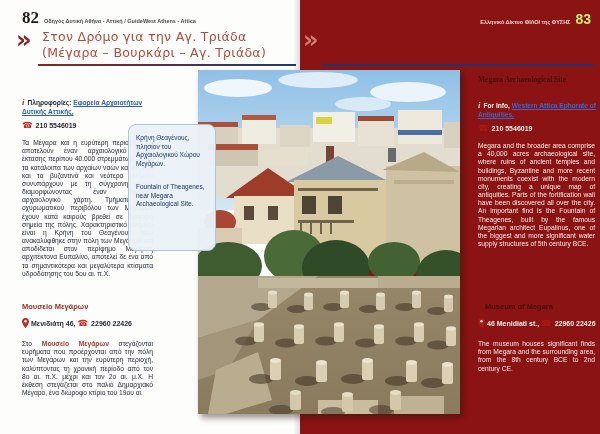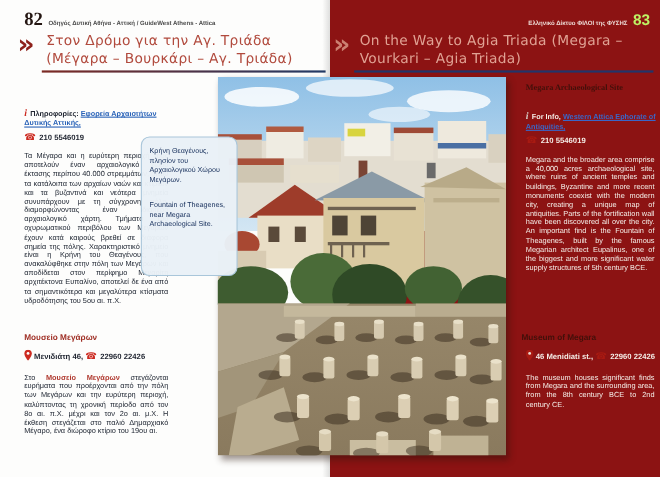--- a/index.html
+++ b/index.html
@@ -110,37 +110,36 @@
     </div>
   </div>
 
   <div id="right-page" class="page">
     <div class="head-right">
       <span class="head-small-r">Ελληνικό Δίκτυο ΦΙΛΟΙ της ΦΥΣΗΣ</span><span class="pagenum-r">83</span>
     </div>
   </div>
 
   <div id="chev-r" class="chevron">»</div>
-  <div id="title-r" class="title">On the Way to Agia Triada (Megara – Vourkari – Agia Triada)</div>
   <div id="rule-r" class="rule"></div>
 
   <div class="sec-head en" style="left:478px; top:75px;font-family:Liberation Serif, serif;">Megara Archaeological Site</div>
 
   <div class="inforow" style="left:478px; top:99px; width:118px;">
     <span class="i-icon on-red">i</span><span class="info-label on-red">For Info,</span>
     <span class="info-link on-red">Western Attica Ephorate of Antiquities,</span>
   </div>
 
   <div class="phonerow on-red" style="left:478px; top:123px;">
     <span class="phone-glyph dark">☎</span><span>210 5546019</span>
   </div>
 
   <div class="bodytxt on-red" style="left:478px; top:142px; width:117px;">Megara and the broader area comprise a 40,000 acres archaeological site, where ruins of ancient temples and buildings, Byzantine and more recent monuments coexist with the modern city, creating a unique map of antiquities. Parts of the fortification wall have been discovered all over the city. An important find is the Fountain of Theagenes, built by the famous Megarian architect Eupalinus, one of the biggest and more significant water supply structures of 5th century BCE.</div>
 
-  <div class="sec-head en" style="left:474px; top:302px;">Museum of Megara</div>
+  <div class="sec-head en" style="left:485px; top:302px;">Museum of Megara</div>
 
   <div class="phonerow on-red addr" style="left:478px; top:318px;">
     <svg class="pin-svg" width="7" height="10" viewBox="0 0 7 10">
       <path d="M3.5 0 C1.5 0 0 1.5 0 3.4 C0 5.8 3.5 10 3.5 10 C3.5 10 7 5.8 7 3.4 C7 1.5 5.5 0 3.5 0 Z" fill="#a81a12"></path>
       <circle cx="3.5" cy="3.3" r="1.3" fill="#e8d8d0"></circle>
     </svg><span>46 Menidiati st.,</span>
     <span class="phone-glyph dark">☎</span><span>22960 22426</span>
   </div>
 
   <div class="bodytxt on-red" style="left:478px; top:340px; width:117px;">The museum houses significant finds from Megara and the surrounding area, from the 8th century BCE to 2nd century CE.</div>

